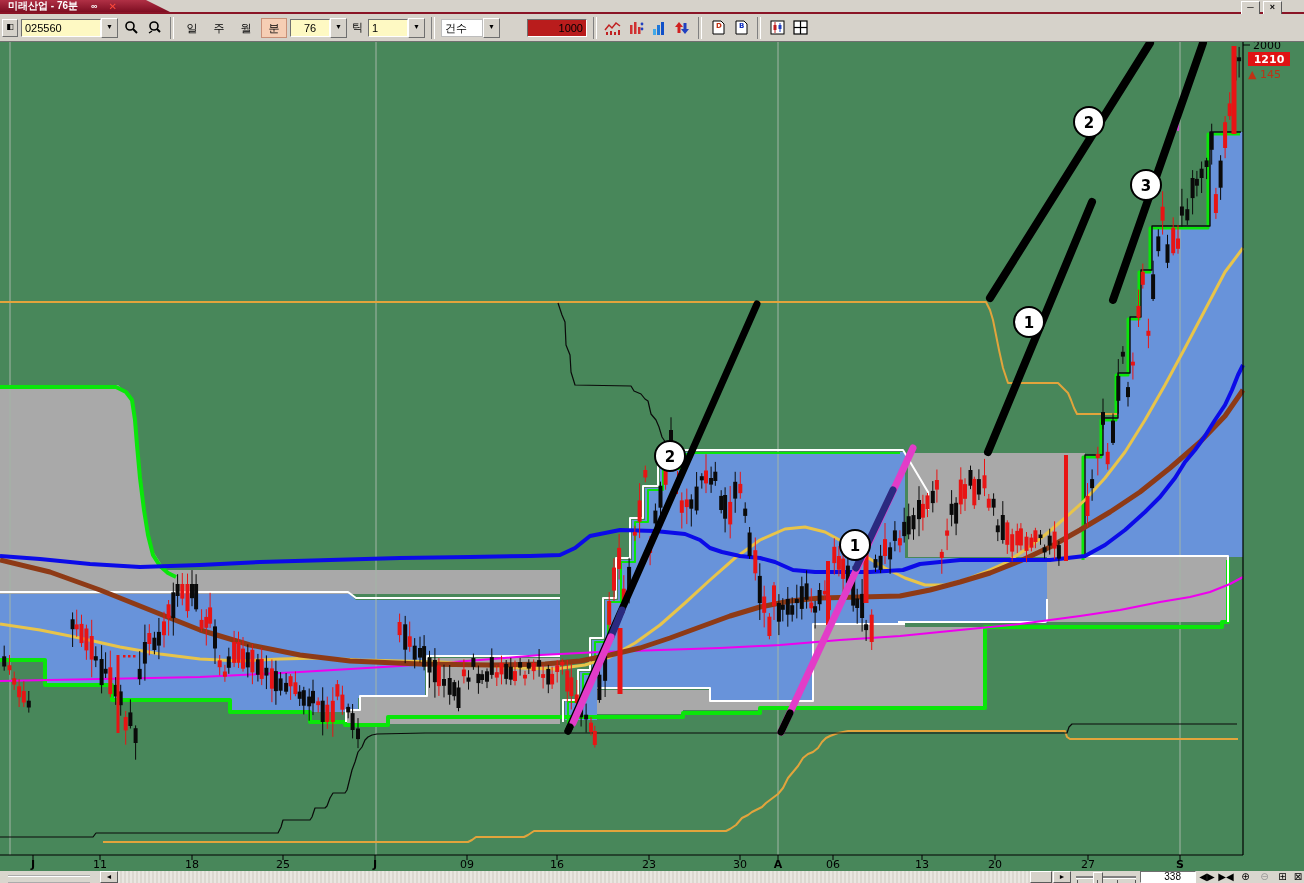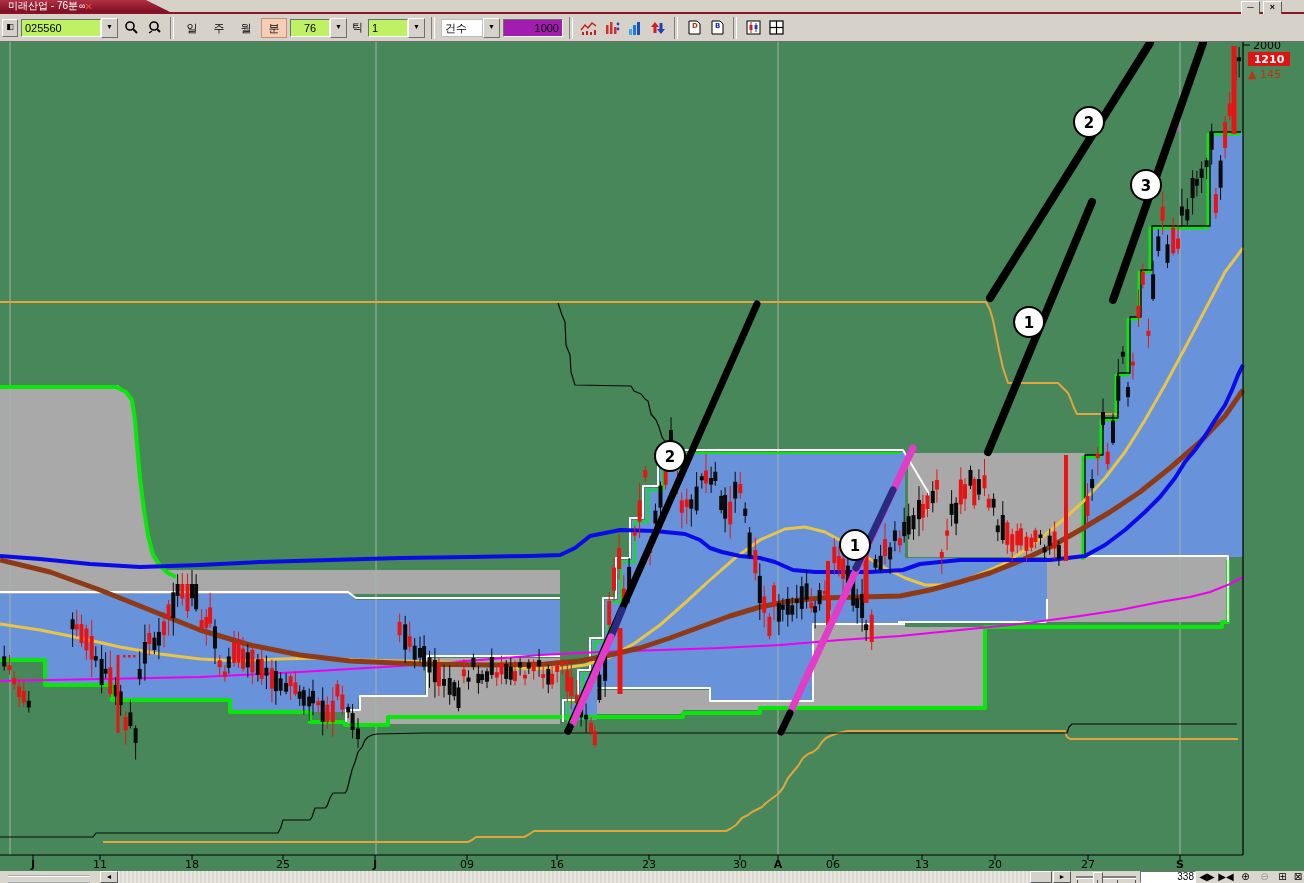--- a/index.html
+++ b/index.html
@@ -1,48 +1,48 @@
 <!DOCTYPE html>
 <html><head>
 <meta charset="utf-8">
 <style>
   html,body{margin:0;padding:0;}
   body{width:1304px;height:883px;position:relative;overflow:hidden;
        font-family:"Liberation Sans","DejaVu Sans",sans-serif;background:#D6D2CA;}
   
   #titlebar{position:absolute;left:0;top:0;width:1304px;height:14px;background:#D6D2CA;z-index:30;}
   #titletab{position:absolute;left:0;top:0;height:12px;width:158px;padding:0 6px 0 8px;
-    background:linear-gradient(#B03045,#7E0E22);color:#fff;font-size:10px;font-weight:normal;
-    display:flex;align-items:center;gap:1px;clip-path:polygon(0 0,146px 0,170px 100%,0 100%);text-align:right;}
+    background:linear-gradient(#B03045,#7E0E22);color:#fff;font-size:10px;font-weight:bold;
+    display:flex;align-items:center;gap:13px;clip-path:polygon(0 0,146px 0,170px 100%,0 100%);text-align:right;}
   #titleunderline{position:absolute;left:0;top:12px;width:1304px;height:2px;background:#8A1426;}
   .winbtn{position:absolute;top:1px;width:17px;height:12px;background:#D6D2CA;
     border:1px solid;border-color:#fff #5a5a5a #5a5a5a #fff;font-size:9px;line-height:10px;
     text-align:center;color:#000;font-weight:bold;}
   
   #toolbar{position:absolute;left:0;top:14px;width:1304px;height:28px;background:#D6D2CA;
     border-bottom:1px solid #6f6f6f;display:flex;align-items:center;gap:3px;padding-left:2px;
     box-sizing:border-box;z-index:30;font-size:11px;}
   .tb-sep{width:2px;height:22px;border-left:1px solid #808080;border-right:1px solid #ffffff;margin:0 3px;}
   .bevel{border:1px solid;border-color:#fff #6f6f6f #6f6f6f #fff;background:#D6D2CA;}
-  .inset{border:1px solid;border-color:#6f6f6f #fff #fff #6f6f6f;background:#a21caf;}
+  .inset{border:1px solid;border-color:#6f6f6f #fff #fff #6f6f6f;background:#b91c1c;margin-left:24px;}
   .combo{display:flex;align-items:center;height:18px;}
-  .combo .val{background:#bef264;border:1px solid;border-color:#6f6f6f #fff #fff #6f6f6f;
+  .combo .val{background:#fef9c3;border:1px solid;border-color:#6f6f6f #fff #fff #6f6f6f;
     height:16px;line-height:16px;padding:0 3px;font-size:11px;color:#000;}
   .combo .arrow{width:15px;height:18px;background:#D6D2CA;border:1px solid;
     border-color:#fff #6f6f6f #6f6f6f #fff;font-size:7px;line-height:16px;text-align:center;color:#000;}
   .tbtn{height:18px;min-width:18px;padding:0 3px;line-height:18px;text-align:center;color:#000;cursor:default;}
   .tbtn.active{background:#F6CEB4;border:1px solid #C89078;}
   .iconbtn{width:20px;height:19px;display:flex;align-items:center;justify-content:center;}
   .graytext{color:#8a8a8a;}
   
   #bottombar{position:absolute;left:0;top:871px;width:1304px;height:12px;background:#D9D6CE;z-index:30;}
   .bb{position:absolute;top:0;height:12px;box-sizing:border-box;}
   .bbbtn{background:#D6D2CA;border:1px solid;border-color:#fff #5a5a5a #5a5a5a #fff;
     font-size:7px;line-height:9px;text-align:center;color:#000;}
-  #bars-input{font-size:10px;text-align:right;padding-right:1px;line-height:10px;color:#000;
+  #bars-input{font-size:10px;text-align:right;padding-right:14px;line-height:10px;color:#000;
     background:#fff;border:1px solid;border-color:#6f6f6f #fff #fff #6f6f6f;}
   .bbicon{font-size:10px;line-height:12px;text-align:center;color:#000;}
   #gripper{position:absolute;left:8px;top:4px;width:82px;height:5px;
     border-top:2px groove #fff;border-bottom:2px groove #fff;}
   #mini-slider-groove{position:absolute;left:1076px;top:5px;width:60px;height:2px;
     background:#808080;border-bottom:1px solid #fff;}
   #mini-slider-thumb{position:absolute;left:1093px;top:1px;width:8px;height:10px;
     background:#D6D2CA;border:1px solid;border-color:#fff #5a5a5a #5a5a5a #fff;}
   .stick{position:absolute;top:9px;width:1px;height:3px;background:#555;}
   svg text{font-family:"DejaVu Sans","Liberation Sans",sans-serif;}

